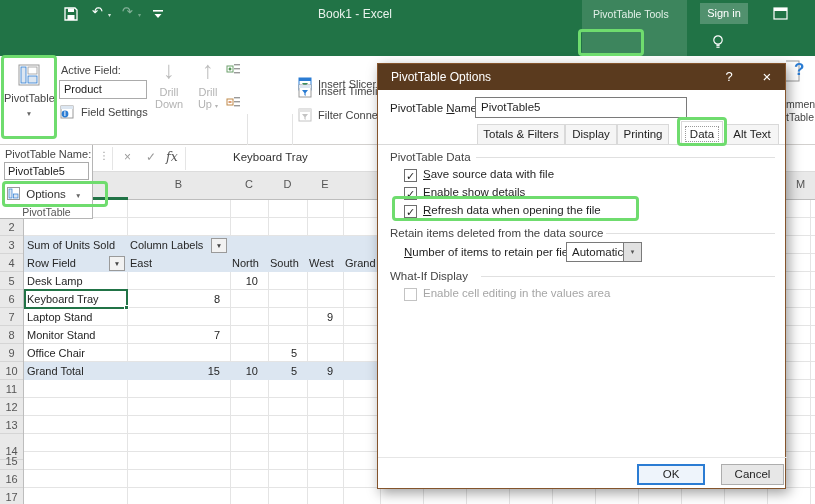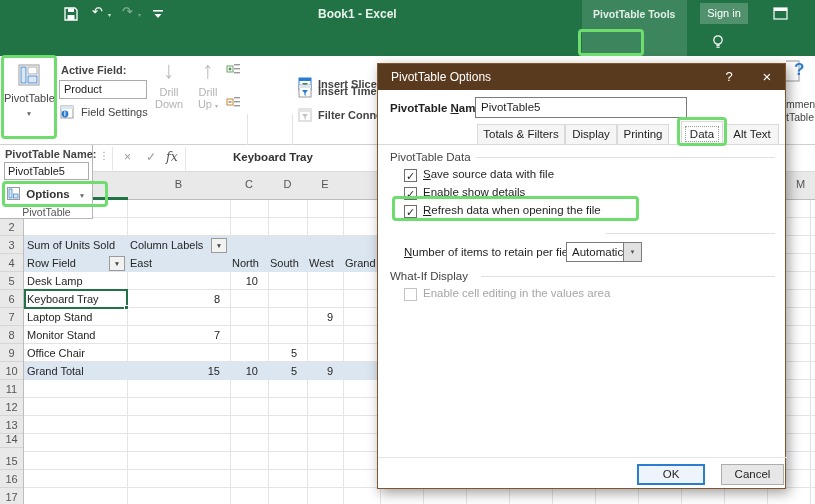--- a/index.html
+++ b/index.html
@@ -1,20 +1,20 @@
 <!DOCTYPE html>
 <html><head>
 <meta charset="utf-8">
 <style>
   * { margin:0; padding:0; box-sizing:border-box; }
   body { background:#888; font-family:"Liberation Sans", sans-serif; }
   #app { position:relative; width:815px; height:504px; background:#fff; overflow:hidden;
          font-family:"Liberation Sans", sans-serif; font-size:11px; color:#444; }
   .abs { position:absolute; }
-  .nowrap { white-space:nowrap;font-weight:bold; }
+  .nowrap { white-space:nowrap; }
   .clip { overflow:hidden; }
   .ctr { text-align:center; }
   .bold { font-weight:normal; }
   .ul { text-decoration:underline; }
 
   
   .titlebar { left:0; top:0; width:815px; height:28px; background:#217346; color:#fff; }
   .tabrow   { left:0; top:28px; width:815px; height:28px; background:#217346; }
   .ctx-block { background:rgba(255,255,255,0.13); }
   .ribbon-tab { position:absolute; top:33px; height:23px; color:#fff; font-size:11.5px; text-align:center; line-height:20px; }
@@ -298,21 +298,21 @@
       <div class="rownum" style="top: 254px;">4</div>
       <div class="rownum" style="top: 272px;">5</div>
       <div class="rownum" style="top: 290px;">6</div>
       <div class="rownum" style="top: 308px;">7</div>
       <div class="rownum" style="top: 326px;">8</div>
       <div class="rownum" style="top: 344px;">9</div>
       <div class="rownum" style="top: 362px;">10</div>
       <div class="rownum" style="top: 380px;">11</div>
       <div class="rownum" style="top: 398px;">12</div>
       <div class="rownum" style="top: 416px;">13</div>
-      <div class="rownum" style="top: 430px;">14</div>
+      <div class="rownum" style="top: 442px;">14</div>
       <div class="rownum" style="top: 452px;">15</div>
       <div class="rownum" style="top: 470px;">16</div>
       <div class="rownum" style="top: 488px;">17</div>
     </div>
 
   <div class="pivot-hdr-bg" style="top:236px"></div>
   <div class="pivot-hdr-bg" style="top:254px"></div>
   <div class="pivot-hdr-bg" style="top:362px"></div>
 
   <div class="cell bold" style="left:27px;top:236px">Sum of Units Sold</div>
@@ -404,20 +404,21 @@
     <span class="cb-label" style="left:45px;top:122px">
       <span class="ul">E</span><span>nable show details</span>
     </span>
 
     <div class="cbx" style="left:26px;top:141px">✓</div>
     <span class="cb-label" style="left:45px;top:140px">
       <span class="ul">R</span><span>efresh data when opening the file</span>
     </span>
     <div class="annot-in" style="left:14px;top:132px;width:247px;height:25px"></div>
 
+    <span class="sec-title" style="left:12px;top:163px">Retain items deleted from the data source</span>
     <div class="sec-line" style="left:228px;top:169px;width:169px"></div>
 
     <span class="cb-label" style="left:26px;top:182px">
       <span class="ul">N</span><span>umber of items to retain per field:</span>
     </span>
     <div class="dd-value" style="left:188px;top:178px;width:58px;height:20px">
       <span>Automatic</span>
     </div>
     <div class="dd-arrow-btn" style="left:245px;top:178px;width:19px;height:20px">▾</div>
 

